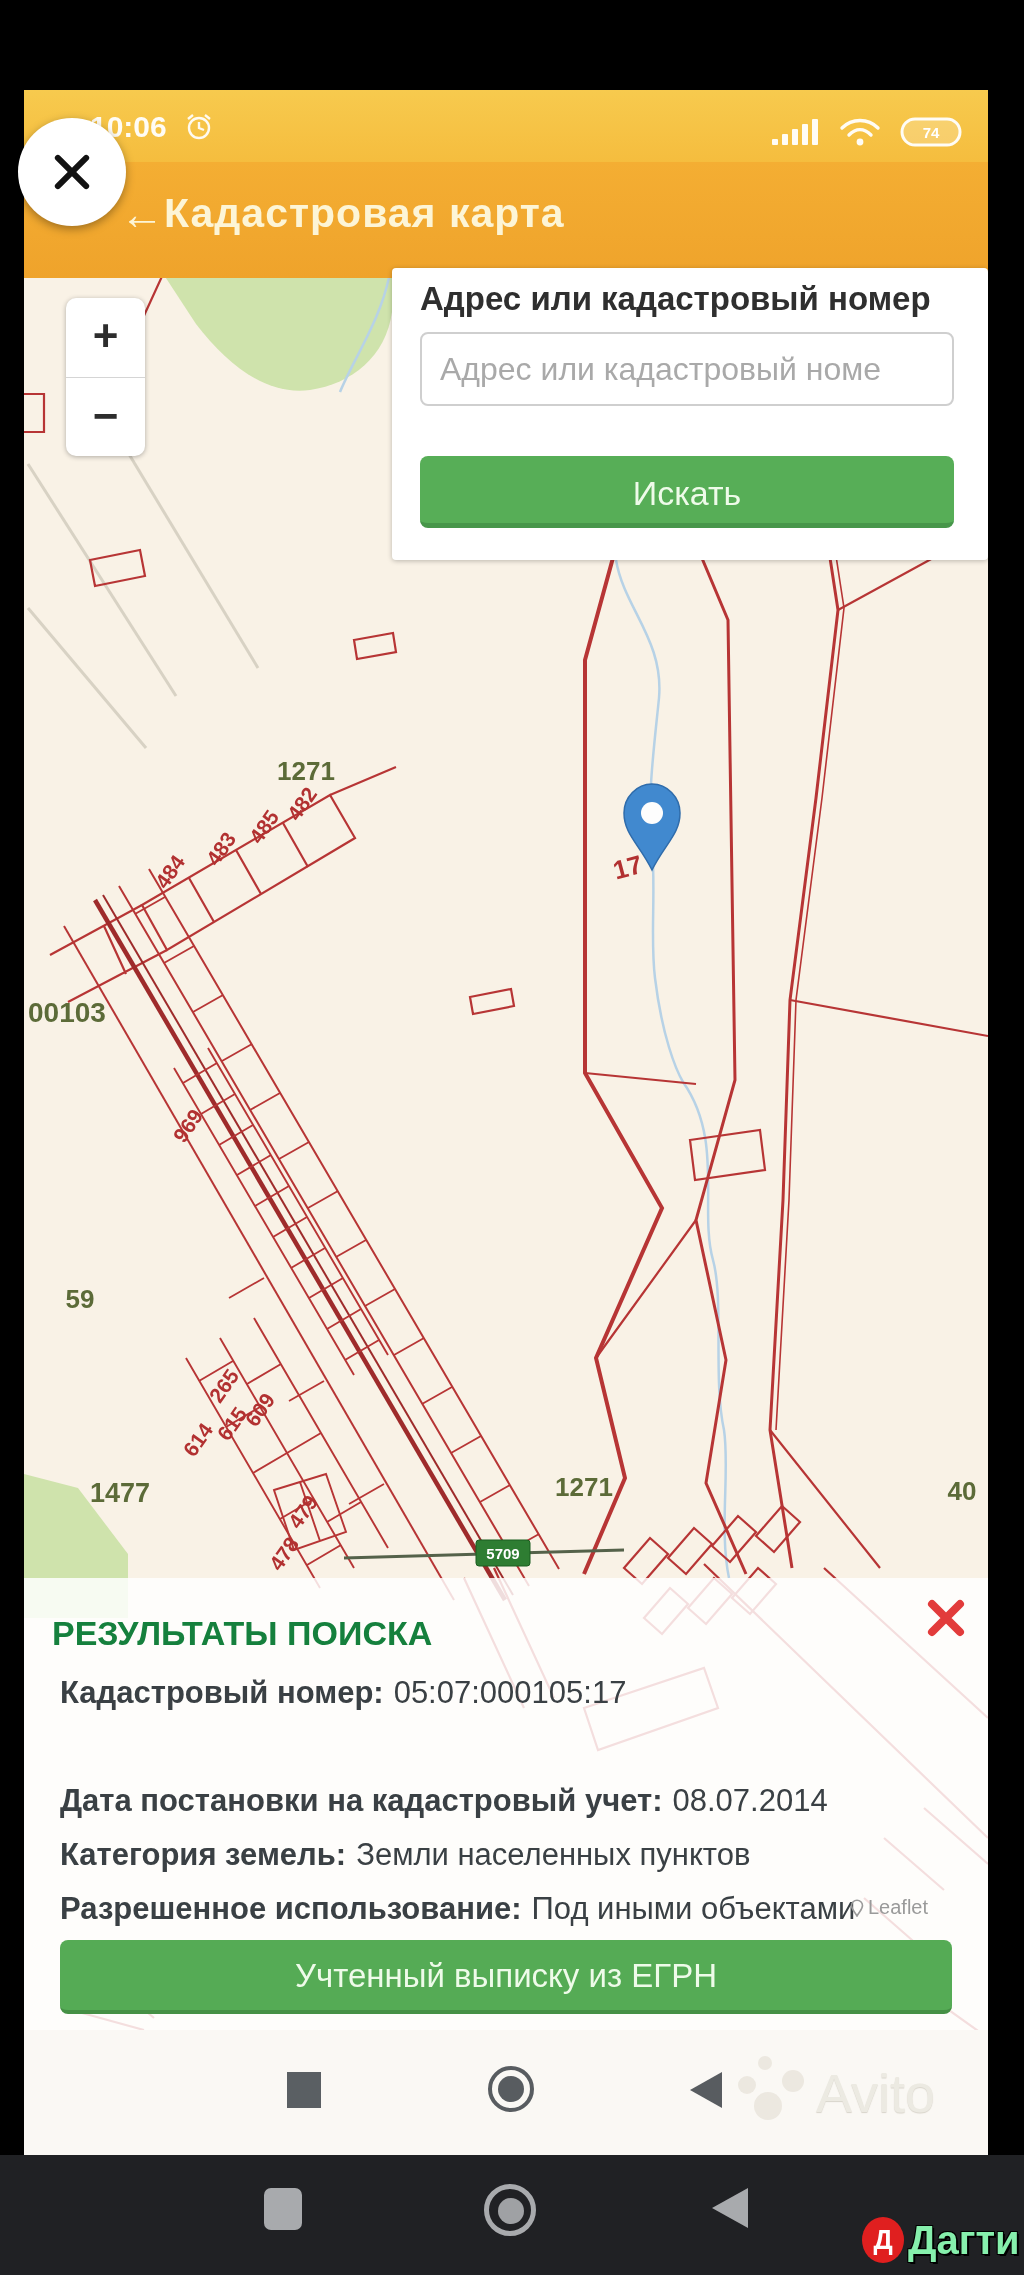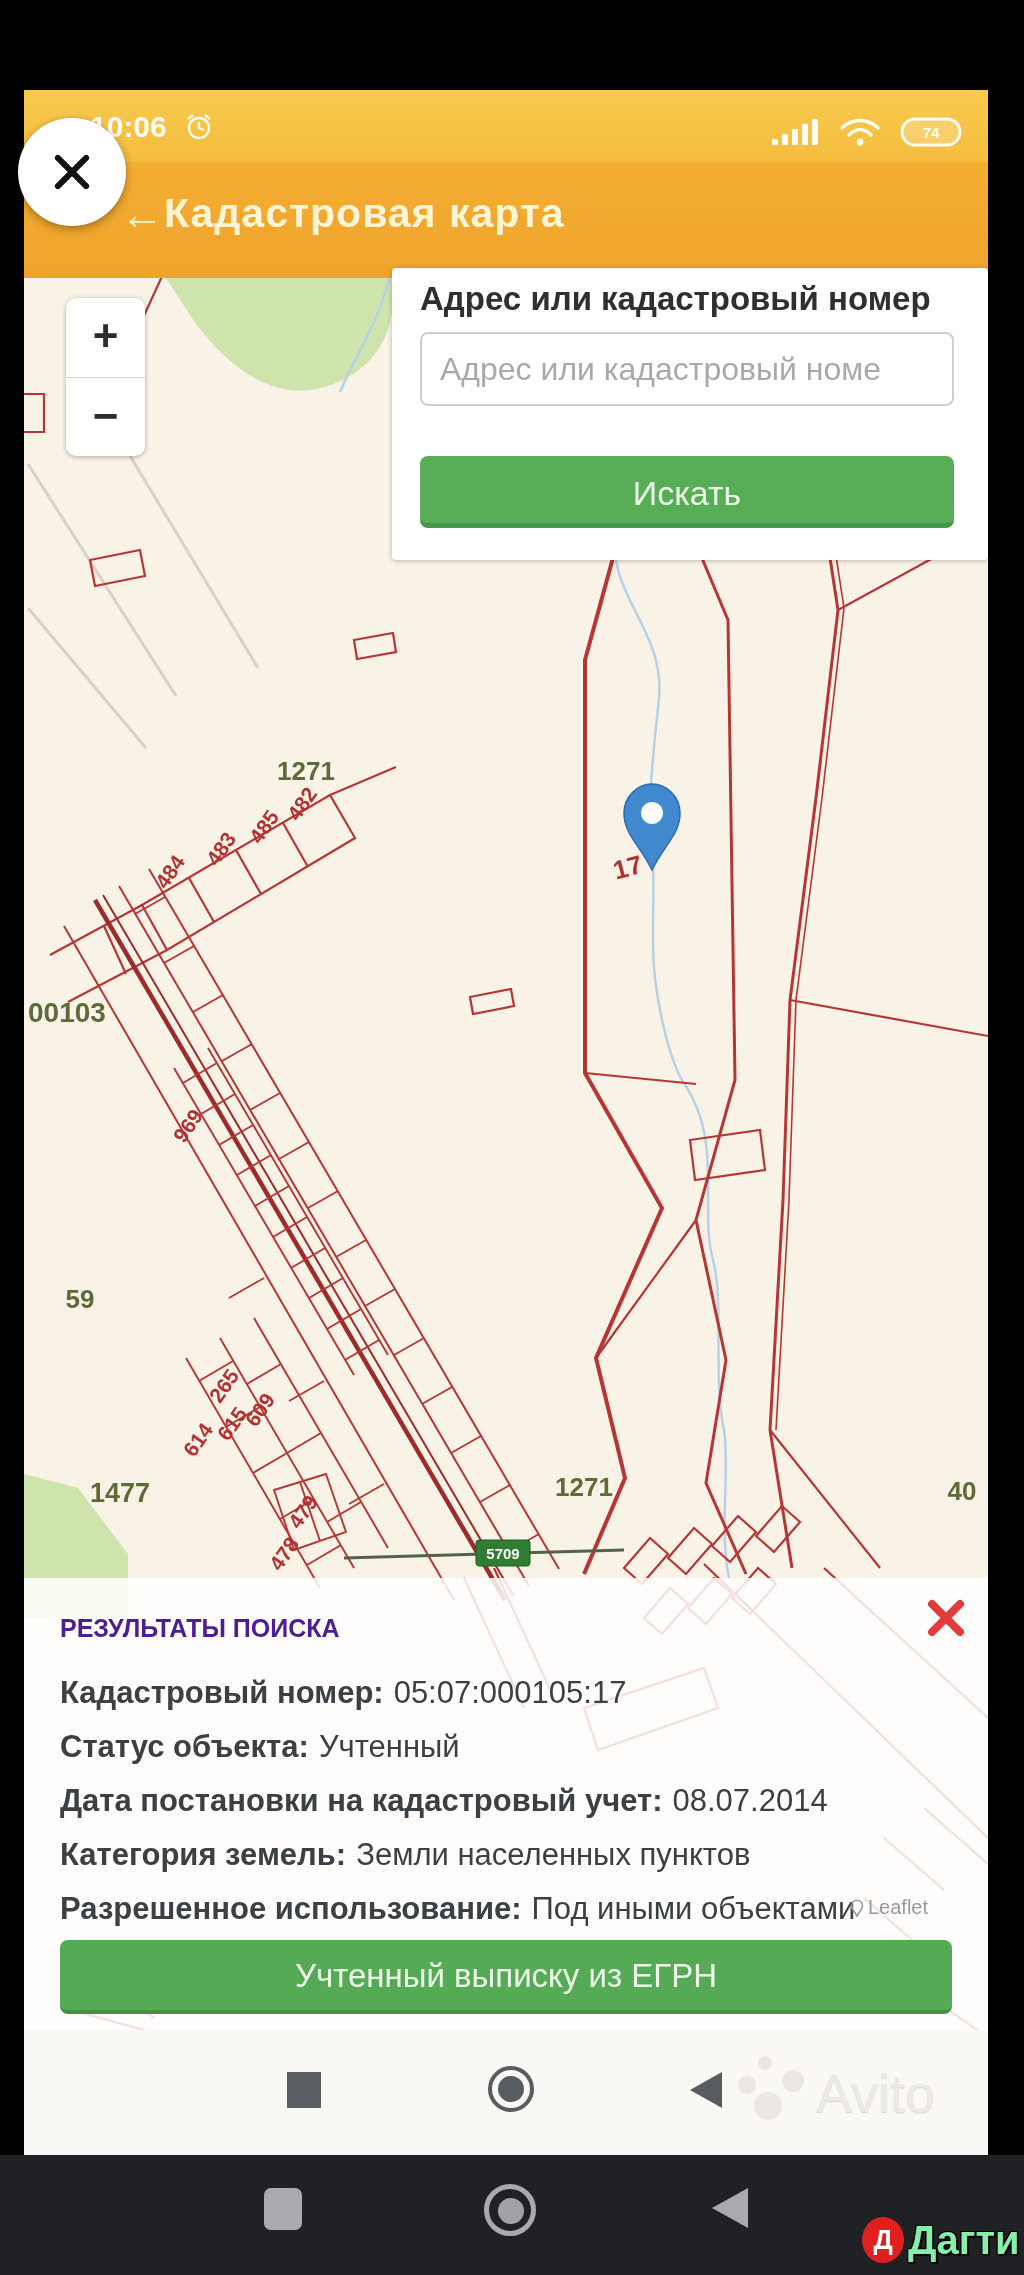--- a/index.html
+++ b/index.html
@@ -38,21 +38,21 @@
     border-radius:4px;box-shadow:0 1px 5px rgba(0,0,0,.25);z-index:25;}
   .search-label{position:absolute;left:28px;top:12px;font-size:33px;font-weight:bold;color:#2f2f2f;}
   .search-input{position:absolute;left:28px;top:64px;width:534px;height:74px;border:2px solid #cfcfcf;border-radius:8px;
     font-size:32px;color:#333;padding:0 18px;outline:none;background:#fff;}
   .search-input::placeholder{color:#a9a9a9;}
   .search-btn{position:absolute;left:28px;top:188px;width:534px;height:72px;background:#57ae57;border:none;
     border-bottom:5px solid #47964a;border-radius:8px;color:#eefbe9;font-size:34px;text-align:center;line-height:72px;}
 
   
   .results-panel{position:absolute;left:0;top:1488px;width:964px;height:452px;background:rgba(255,255,255,.84);z-index:20;}
-  .res-heading{position:absolute;left:36px;top:1524px;font-size:25px;font-weight:bold;color:#4c1d95;z-index:21;}
+  .res-heading{position:absolute;left:28px;top:1524px;font-size:34px;font-weight:bold;color:#15803d;z-index:21;}
   .res-row{position:absolute;left:36px;width:910px;font-size:31px;color:#3a4044;white-space:nowrap;z-index:21;}
   .res-row .rl{font-weight:bold;margin-right:10px;}
   .res-close{position:absolute;left:898px;top:1504px;width:48px;height:48px;z-index:22;}
   .leaflet-attr{position:absolute;left:826px;top:1806px;display:flex;align-items:center;gap:4px;z-index:21;
     font-size:20px;color:#9a9a9a;}
   .order-btn{position:absolute;left:36px;top:1850px;width:892px;height:74px;background:#55ab55;border:none;
     border-bottom:4px solid #459045;border-radius:8px;color:#eefbe9;font-size:33px;text-align:center;line-height:70px;z-index:23;}
 
   
   .app-nav{position:absolute;left:0;top:1940px;width:964px;height:125px;background:#faf8f4;z-index:24;}
@@ -230,23 +230,20 @@
     </div>
 
     <div class="results-panel"></div>
     <div class="res-heading">РЕЗУЛЬТАТЫ ПОИСКА</div>
     <svg class="res-close" viewBox="0 0 48 48">
       <path d="M10,10 L38,38 M38,10 L10,38" stroke="#e23b3b" stroke-width="8" stroke-linecap="round"></path>
     </svg>
     <div class="res-row" style="top:1585px">
       <span class="rl">Кадастровый номер:</span><span class="rv">05:07:000105:17</span>
     </div>
-    <div class="res-row" style="top:1639px">
-      <span class="rl">Статус объекта:</span><span class="rv">Учтенный</span>
-    </div>
     <div class="res-row" style="top:1693px">
       <span class="rl">Дата постановки на кадастровый учет:</span><span class="rv">08.07.2014</span>
     </div>
     <div class="res-row" style="top:1747px">
       <span class="rl">Категория земель:</span><span class="rv">Земли населенных пунктов</span>
     </div>
     <div class="res-row" style="top:1801px">
       <span class="rl">Разрешенное использование:</span><span class="rv">Под иными объектами</span>
     </div>
 

